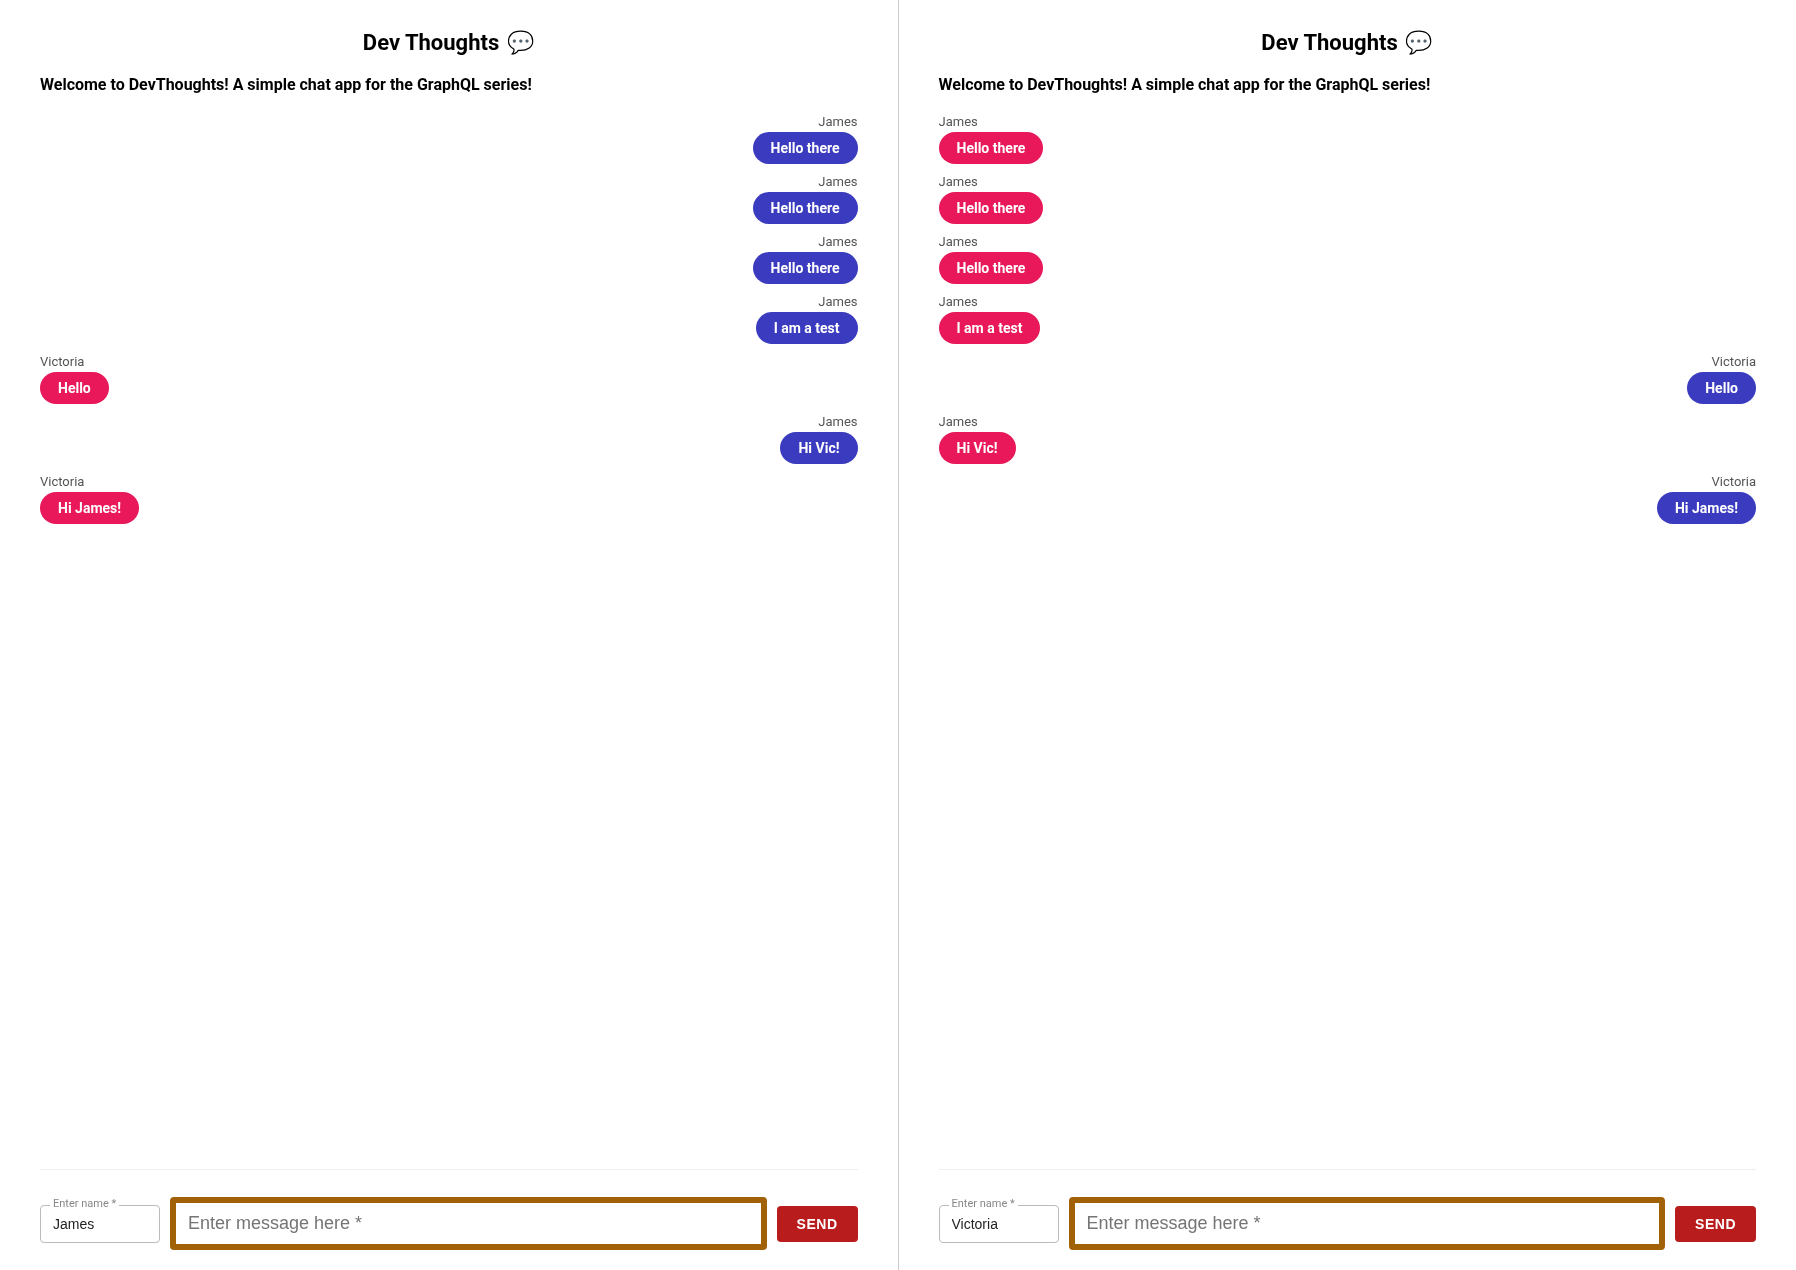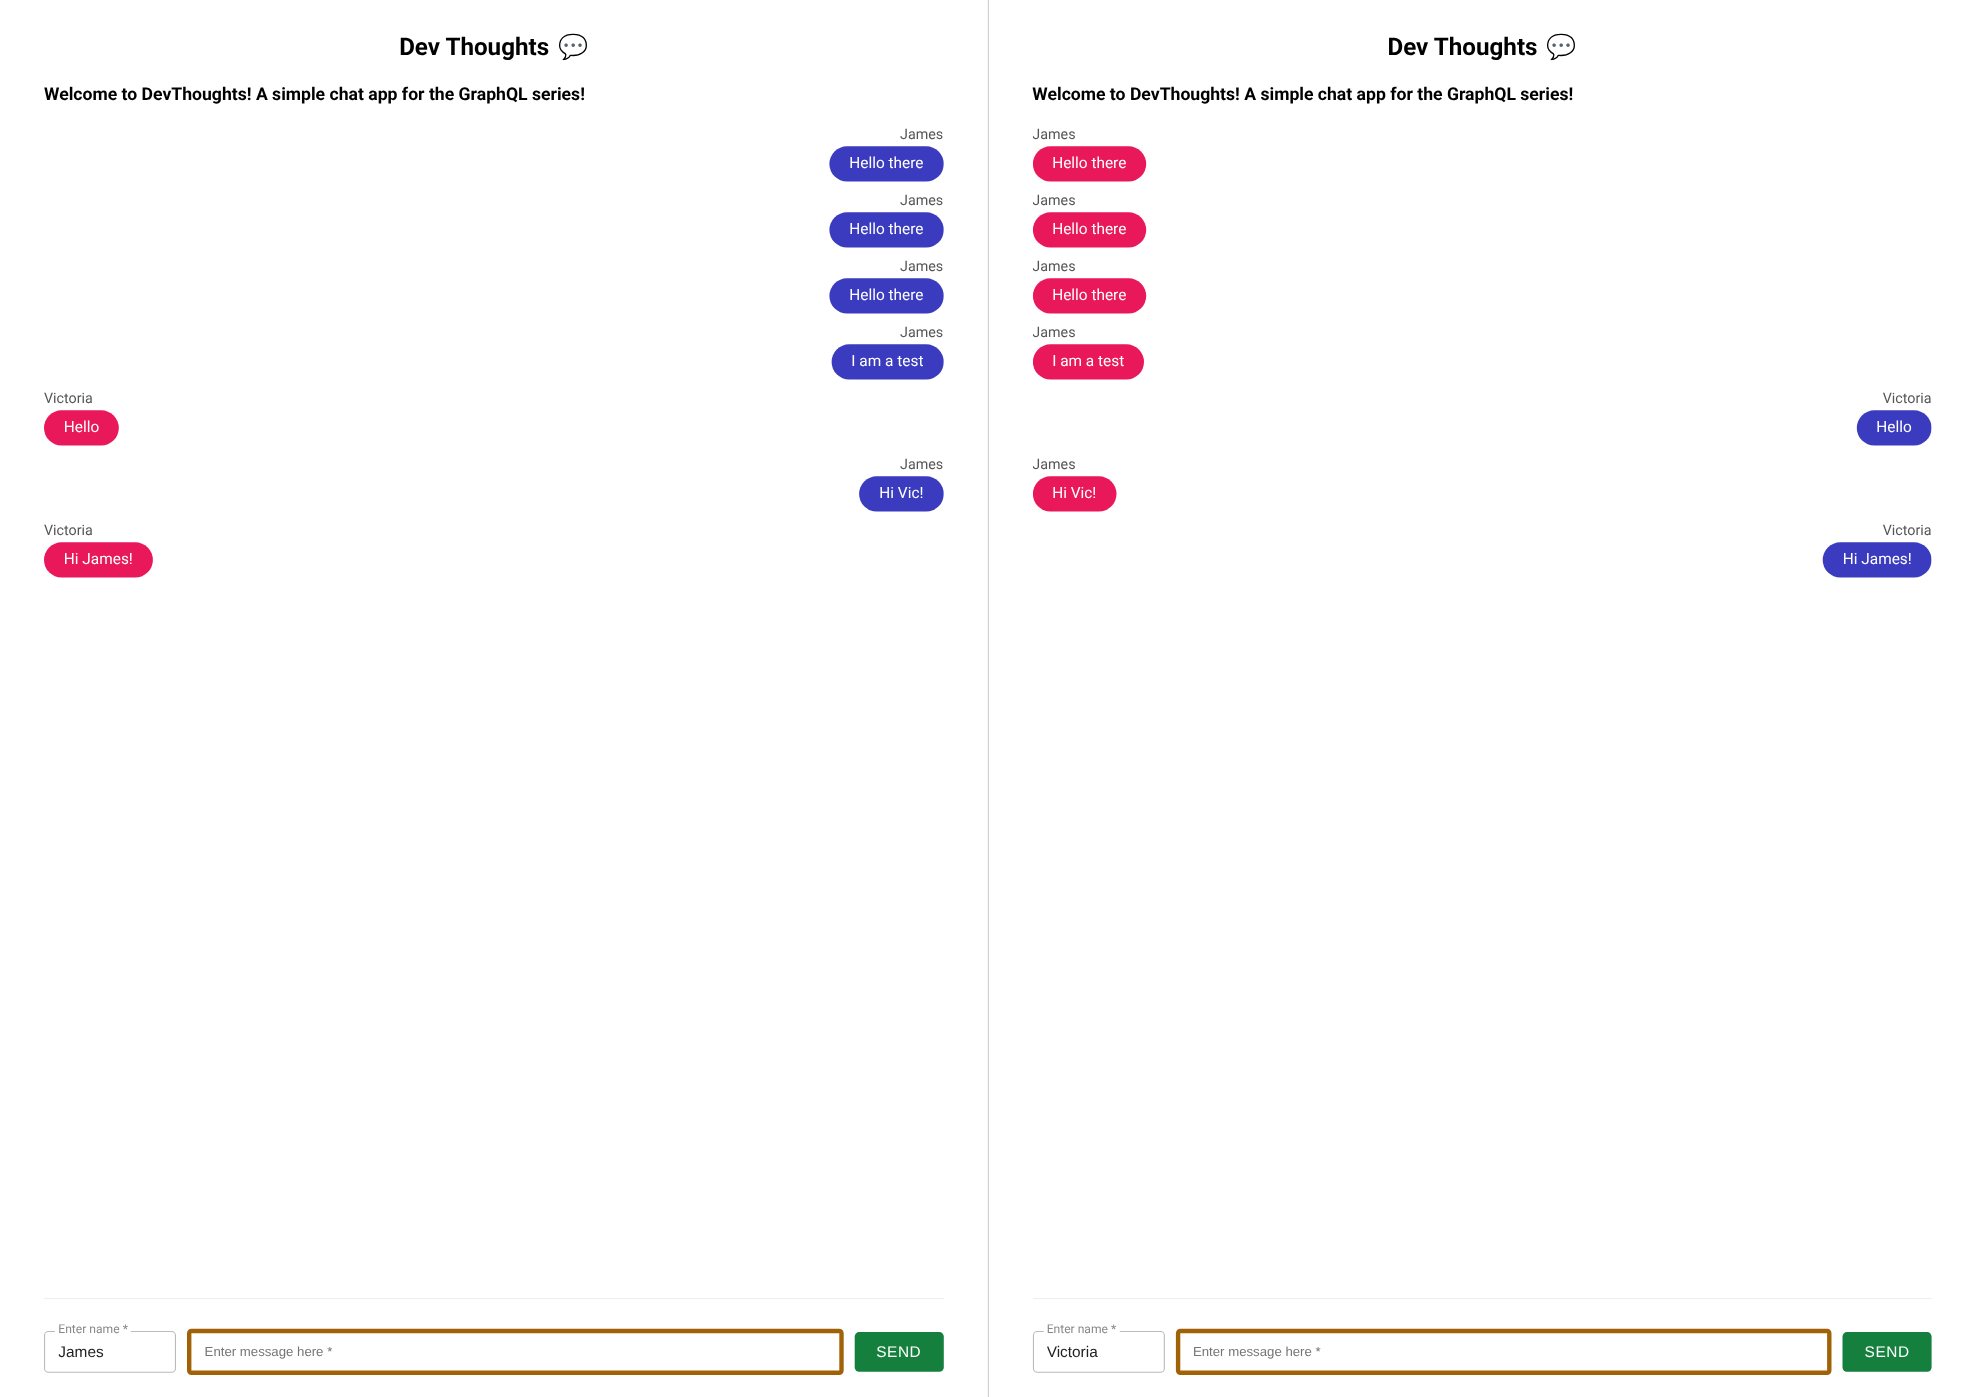--- a/index.html
+++ b/index.html
@@ -60,21 +60,21 @@
     }
     .sender-name {
       font-size: 13px;
       color: #555;
       margin-bottom: 3px;
     }
     .bubble {
       padding: 8px 18px;
       border-radius: 20px;
       font-size: 14px;
-      font-weight: 400;
+      font-weight: 700;
       color: #fff;
       display: inline-block;
     }
     .bubble.blue {
       background: #3b3bbf;
     }
     .bubble.pink {
       background: #e8185a;
     }
     .input-row {
@@ -101,35 +101,35 @@
       border: 1px solid #bbb;
       border-radius: 4px;
       padding: 10px 12px;
       font-size: 14px;
       width: 120px;
       outline: none;
       color: #222;
     }
     .message-input {
       flex: 1;
-      border: 4px solid #a16207;
+      border: 6px solid #a16207;
       border-radius: 4px;
       padding: 10px 12px;
-      font-size: 12px;
+      font-size: 18px;
       outline: none;
       color: #a16207;
     }
     .send-button {
-      background: #15803d;
+      background: #b91c1c;
       color: #fff;
       border: none;
       border-radius: 4px;
       padding: 10px 20px;
       font-size: 14px;
-      font-weight: 400;
+      font-weight: 700;
       cursor: pointer;
       letter-spacing: 0.5px;
     }
   </style>
 </head>
 <body>
 
 <div class="panel">
     <div class="app-title">
       <span style="font-weight:700">Dev Thoughts</span>

